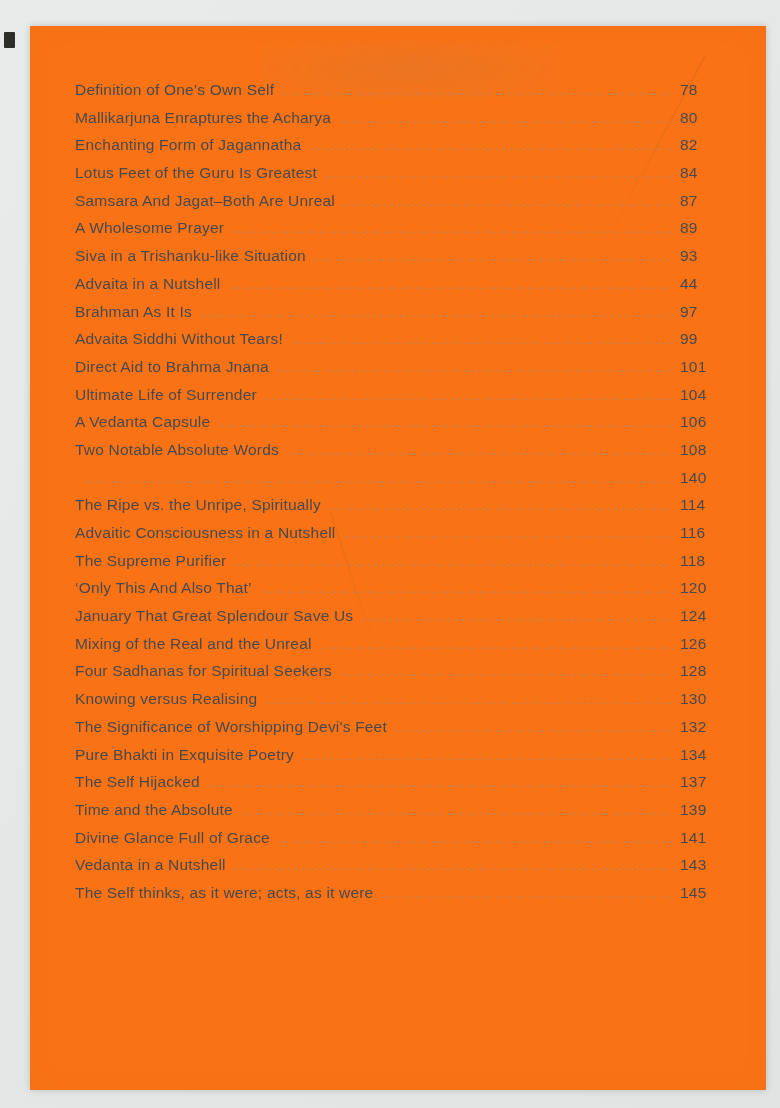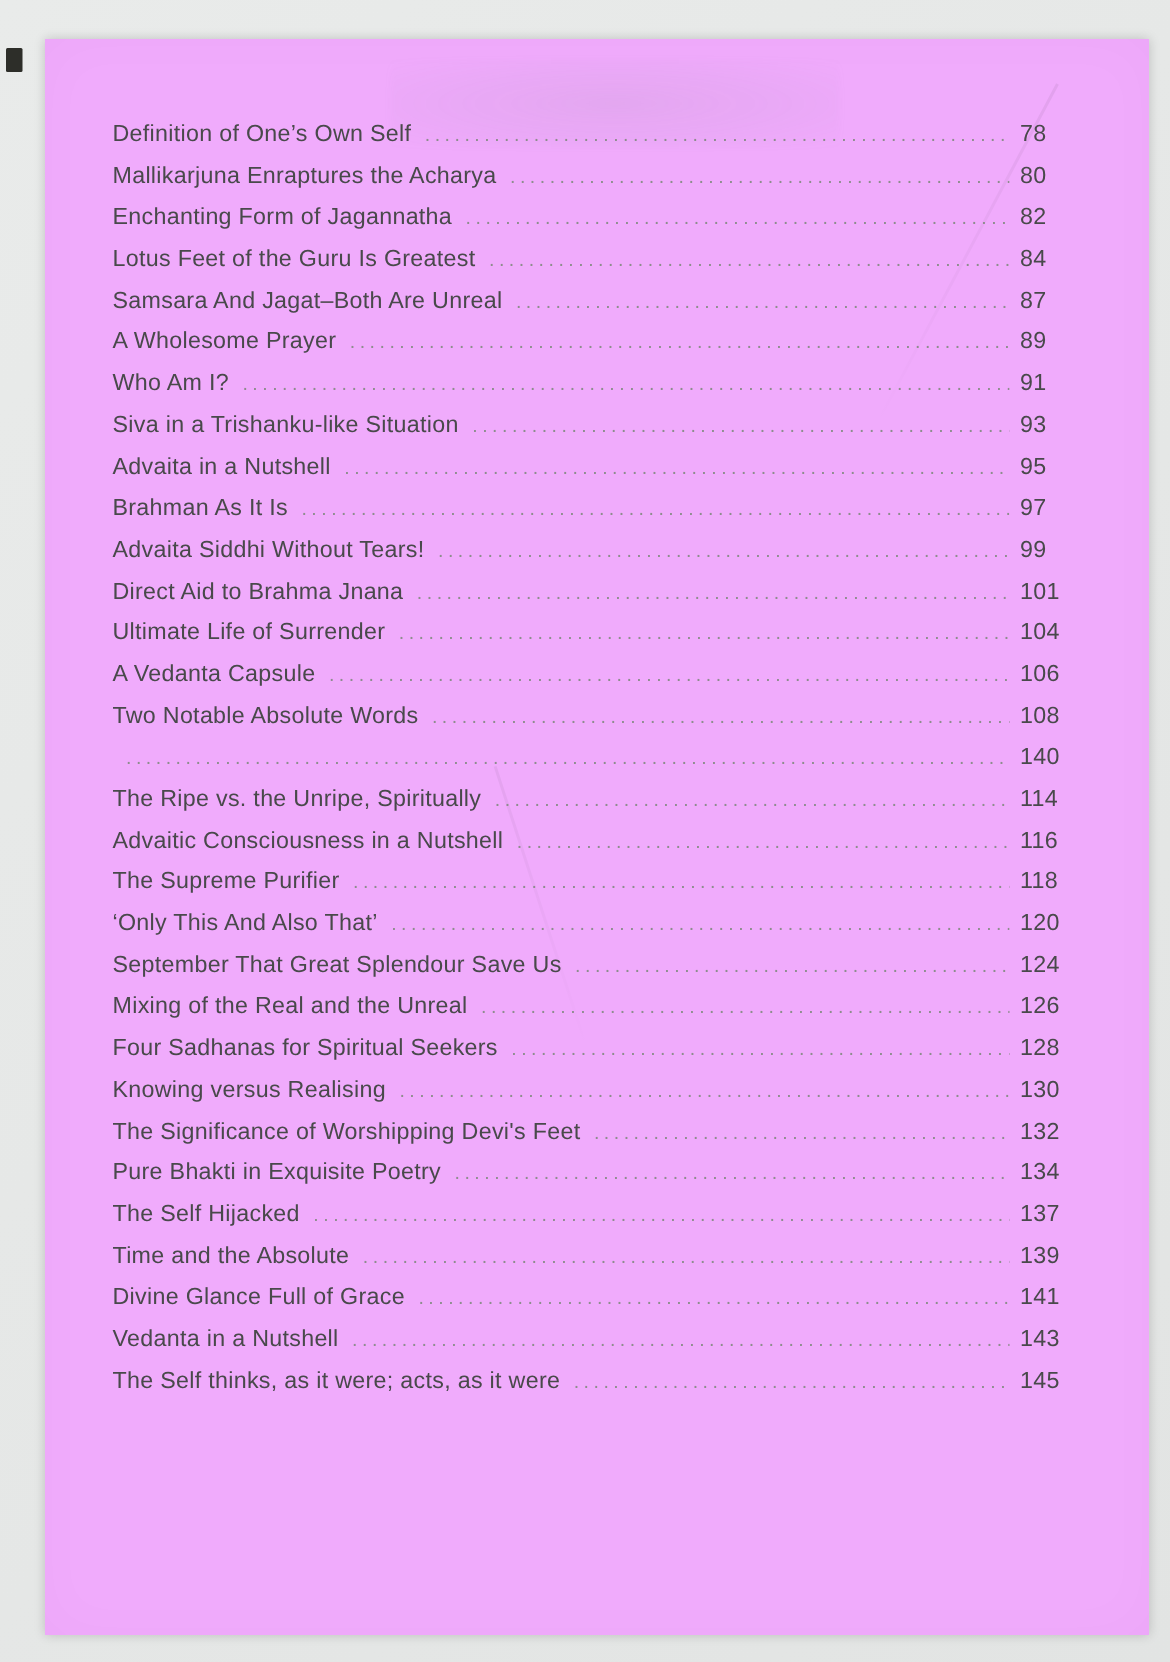--- a/index.html
+++ b/index.html
@@ -18,21 +18,21 @@
     position: absolute;
     inset: 0;
     background: linear-gradient(135deg, #e9ebea 0%, #e2e4e3 100%);
   }
   .scan-page {
     position: absolute;
     top: 26px;
     left: 30px;
     right: 14px;
     bottom: 18px;
-    background: #f0abfc;
+    background: #f97316;
     box-shadow: 0 0 7px rgba(0,0,0,0.18), inset 0 0 40px rgba(0,0,0,0.02);
   }
   .corner-mark {
     position: absolute;
     left: 4px;
     top: 32px;
     width: 11px;
     height: 16px;
     background: #2d2e29;
     border-radius: 1px;
@@ -143,36 +143,31 @@
     <span class="toc-dots"></span>
     <span class="toc-page-num">87</span>
   </div>
 
   <div class="toc-row">
     <span class="toc-title">A Wholesome Prayer</span>
     <span class="toc-dots"></span>
     <span class="toc-page-num">89</span>
   </div>
 
-  <div class="toc-row">
-    <span class="toc-title">Who Am I?</span>
-    <span class="toc-dots"></span>
-    <span class="toc-page-num">91</span>
-  </div>
 
   <div class="toc-row">
     <span class="toc-title">Siva in a Trishanku-like Situation</span>
     <span class="toc-dots"></span>
     <span class="toc-page-num">93</span>
   </div>
 
   <div class="toc-row">
     <span class="toc-title">Advaita in a Nutshell</span>
     <span class="toc-dots"></span>
-    <span class="toc-page-num">95</span>
+    <span class="toc-page-num">44</span>
   </div>
 
   <div class="toc-row">
     <span class="toc-title">Brahman As It Is</span>
     <span class="toc-dots"></span>
     <span class="toc-page-num">97</span>
   </div>
 
   <div class="toc-row">
     <span class="toc-title">Advaita Siddhi Without Tears!</span>
@@ -228,21 +223,21 @@
     <span class="toc-page-num">118</span>
   </div>
 
   <div class="toc-row">
     <span class="toc-title">‘Only This And Also That’</span>
     <span class="toc-dots"></span>
     <span class="toc-page-num">120</span>
   </div>
 
   <div class="toc-row">
-    <span class="toc-title">September That Great Splendour Save Us</span>
+    <span class="toc-title">January That Great Splendour Save Us</span>
     <span class="toc-dots"></span>
     <span class="toc-page-num">124</span>
   </div>
 
   <div class="toc-row">
     <span class="toc-title">Mixing of the Real and the Unreal</span>
     <span class="toc-dots"></span>
     <span class="toc-page-num">126</span>
   </div>
 

